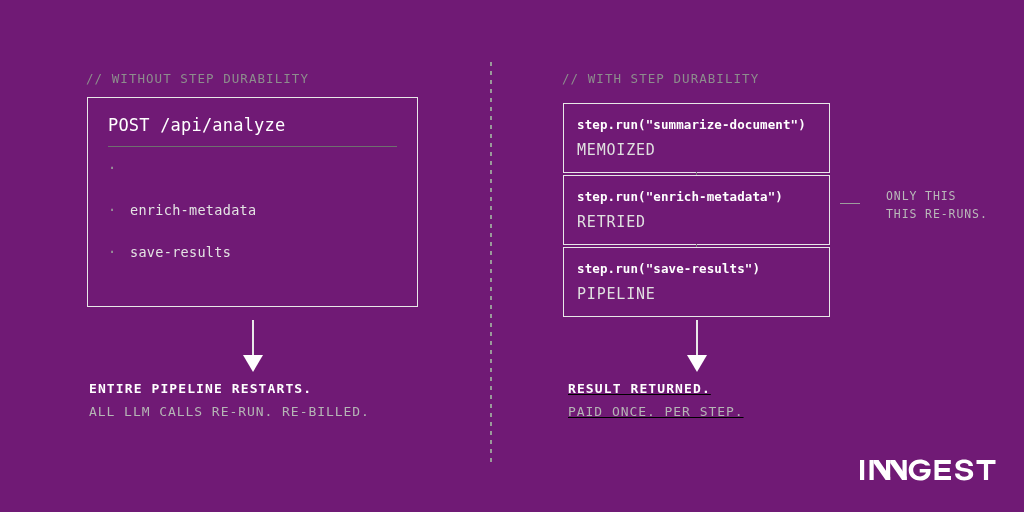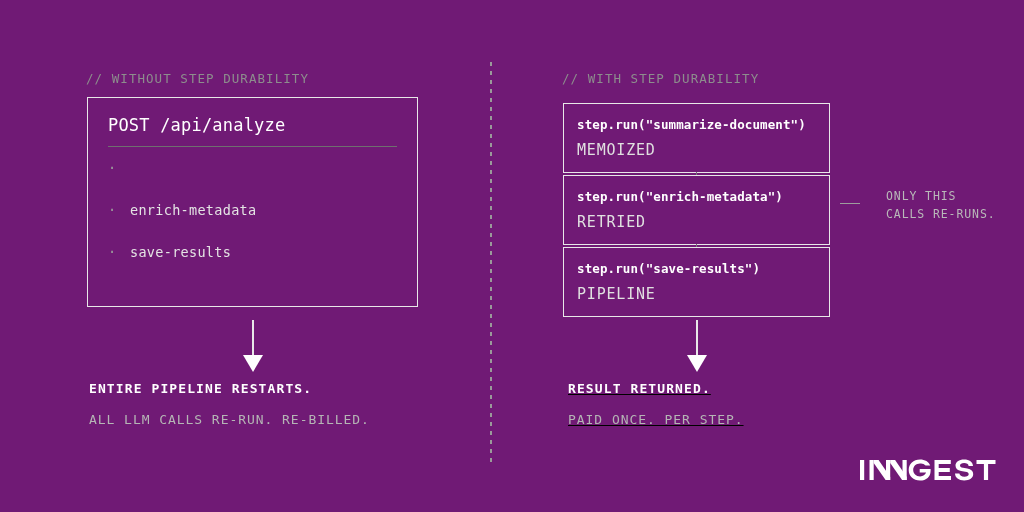--- a/index.html
+++ b/index.html
@@ -193,21 +193,21 @@
 
   
   .outcome { position: absolute; white-space: nowrap; }
   .outcome-left  { left: 89px;  top: 381px; }
   .outcome-right { left: 568px; top: 381px; text-decoration: underline; }
   .outcome-head {
     font-size: 13px;
     font-weight: bold;
     color: #ffffff;
     letter-spacing: 1.1px;
-    margin-bottom: 16px;
+    margin-bottom: 8px;
   }
   .outcome-sub {
     font-size: 13px;
     color: #b5b5b5;
     letter-spacing: 0.95px;
   }
 
   
   .logo {
     position: absolute;
@@ -274,21 +274,21 @@
   <div class="step-connector conn-2"></div>
 
   <div class="step-box step-3">
     <div class="step-call">step.run("save-results")</div>
     <div class="step-status">PIPELINE</div>
   </div>
 
   <div class="annot-leader"></div>
   <div class="annot-text">
     <div>ONLY THIS</div>
-    <div>CALLS RE-RUNS.</div>
+    <div>THIS RE-RUNS.</div>
   </div>
 
   <div class="arrow arrow-right">
     <div class="arrow-shaft"></div>
     <div class="arrow-head"></div>
   </div>
 
   <div class="outcome outcome-right">
     <div class="outcome-head">RESULT RETURNED.</div>
     <div class="outcome-sub">PAID ONCE. PER STEP.</div>

